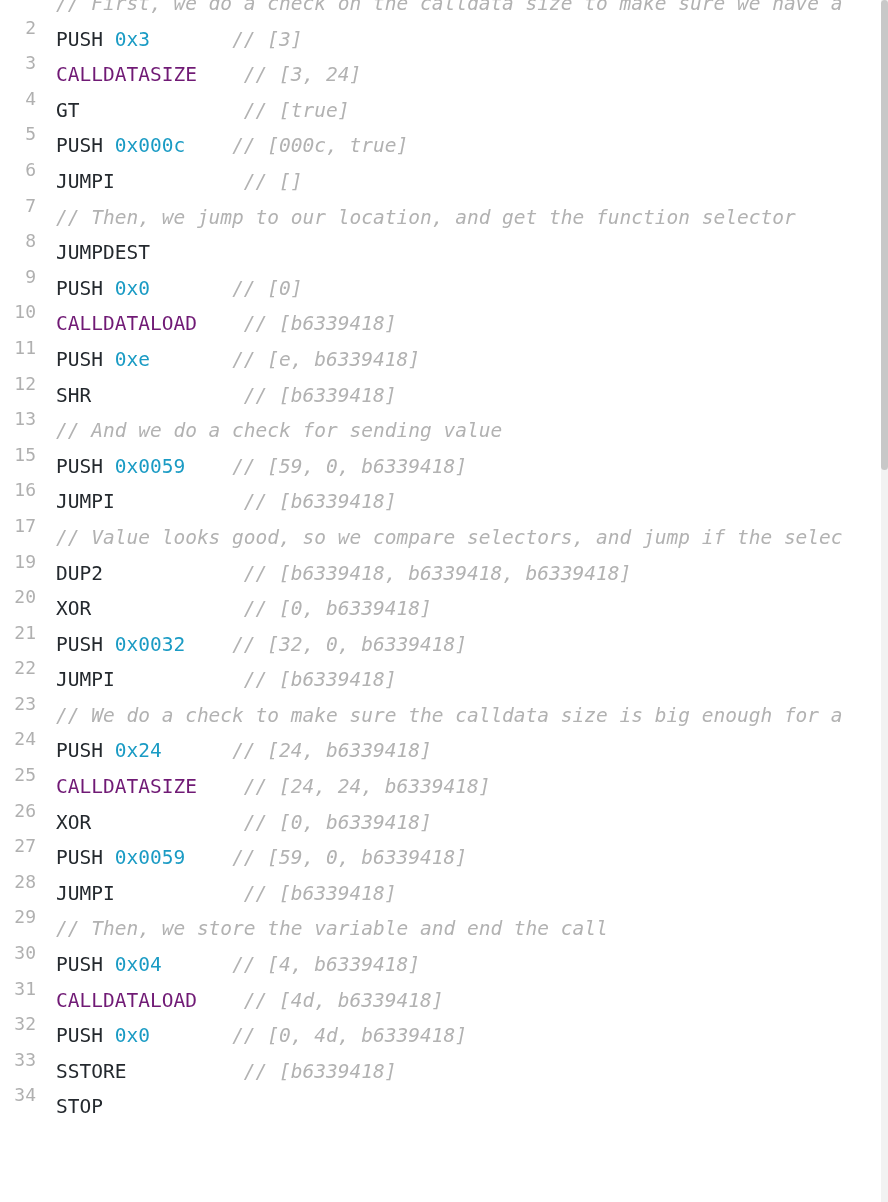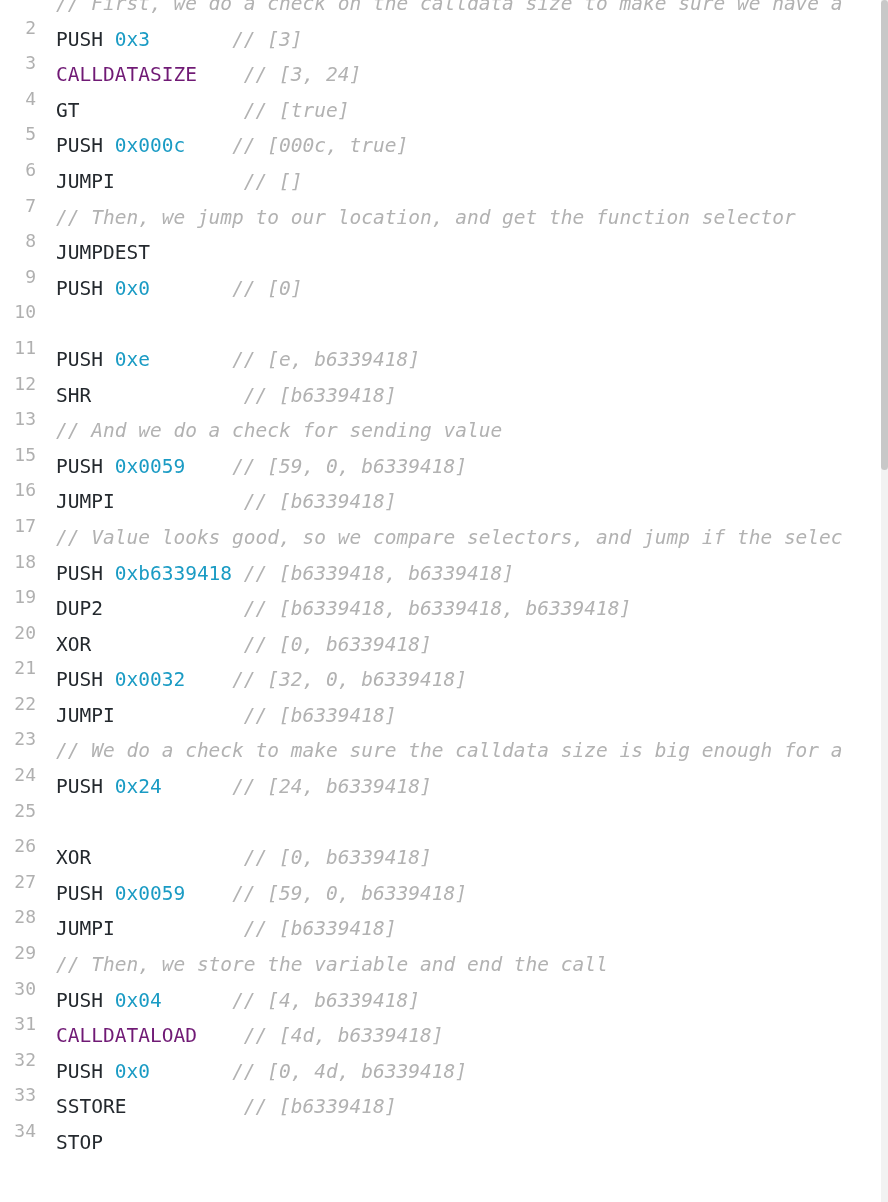--- a/index.html
+++ b/index.html
@@ -105,35 +105,34 @@
   <div class="code-area" id="code-area">
       <div class="line first-line-clip"><span class="ln">1</span><span class="content"><span class="cmt">// First, we do a check on the calldata size to make sure we have a</span></span></div>
       <div class="line"><span class="ln">2</span><span class="content"><span class="op">PUSH </span><span class="num">0x3</span><span class="op">       </span><span class="cmt">// [3]</span></span></div>
       <div class="line"><span class="ln">3</span><span class="content"><span class="op-hl">CALLDATASIZE</span><span class="op">    </span><span class="cmt">// [3, 24]</span></span></div>
       <div class="line"><span class="ln">4</span><span class="content"><span class="op">GT</span><span class="op">              </span><span class="cmt">// [true]</span></span></div>
       <div class="line"><span class="ln">5</span><span class="content"><span class="op">PUSH </span><span class="num">0x000c</span><span class="op">    </span><span class="cmt">// [000c, true]</span></span></div>
       <div class="line"><span class="ln">6</span><span class="content"><span class="op">JUMPI</span><span class="op">           </span><span class="cmt">// []</span></span></div>
       <div class="line"><span class="ln">7</span><span class="content"><span class="cmt">// Then, we jump to our location, and get the function selector</span></span></div>
       <div class="line"><span class="ln">8</span><span class="content"><span class="op">JUMPDEST</span></span></div>
       <div class="line"><span class="ln">9</span><span class="content"><span class="op">PUSH </span><span class="num">0x0</span><span class="op">       </span><span class="cmt">// [0]</span></span></div>
-      <div class="line"><span class="ln">10</span></div>
+      <div class="line"><span class="ln">10</span><span class="content"><span class="op-hl">CALLDATALOAD</span><span class="op">    </span><span class="cmt">// [b6339418]</span></span></div>
       <div class="line"><span class="ln">11</span><span class="content"><span class="op">PUSH </span><span class="num">0xe</span><span class="op">       </span><span class="cmt">// [e, b6339418]</span></span></div>
       <div class="line"><span class="ln">12</span><span class="content"><span class="op">SHR</span><span class="op">             </span><span class="cmt">// [b6339418]</span></span></div>
       <div class="line"><span class="ln">13</span><span class="content"><span class="cmt">// And we do a check for sending value</span></span></div>
       <div class="line"><span class="ln">15</span><span class="content"><span class="op">PUSH </span><span class="num">0x0059</span><span class="op">    </span><span class="cmt">// [59, 0, b6339418]</span></span></div>
       <div class="line"><span class="ln">16</span><span class="content"><span class="op">JUMPI</span><span class="op">           </span><span class="cmt">// [b6339418]</span></span></div>
       <div class="line"><span class="ln">17</span><span class="content"><span class="cmt">// Value looks good, so we compare selectors, and jump if the selec</span></span></div>
-      <div class="line"><span class="ln">18</span><span class="content"><span class="op">PUSH </span><span class="num">0xb6339418</span><span class="op"> </span><span class="cmt">// [b6339418, b6339418]</span></span></div>
       <div class="line"><span class="ln">19</span><span class="content"><span class="op">DUP2</span><span class="op">            </span><span class="cmt">// [b6339418, b6339418, b6339418]</span></span></div>
       <div class="line"><span class="ln">20</span><span class="content"><span class="op">XOR</span><span class="op">             </span><span class="cmt">// [0, b6339418]</span></span></div>
       <div class="line"><span class="ln">21</span><span class="content"><span class="op">PUSH </span><span class="num">0x0032</span><span class="op">    </span><span class="cmt">// [32, 0, b6339418]</span></span></div>
       <div class="line"><span class="ln">22</span><span class="content"><span class="op">JUMPI</span><span class="op">           </span><span class="cmt">// [b6339418]</span></span></div>
       <div class="line"><span class="ln">23</span><span class="content"><span class="cmt">// We do a check to make sure the calldata size is big enough for a</span></span></div>
       <div class="line"><span class="ln">24</span><span class="content"><span class="op">PUSH </span><span class="num">0x24</span><span class="op">      </span><span class="cmt">// [24, b6339418]</span></span></div>
-      <div class="line"><span class="ln">25</span></div>
+      <div class="line"><span class="ln">25</span><span class="content"><span class="op-hl">CALLDATASIZE</span><span class="op">    </span><span class="cmt">// [24, 24, b6339418]</span></span></div>
       <div class="line"><span class="ln">26</span><span class="content"><span class="op">XOR</span><span class="op">             </span><span class="cmt">// [0, b6339418]</span></span></div>
       <div class="line"><span class="ln">27</span><span class="content"><span class="op">PUSH </span><span class="num">0x0059</span><span class="op">    </span><span class="cmt">// [59, 0, b6339418]</span></span></div>
       <div class="line"><span class="ln">28</span><span class="content"><span class="op">JUMPI</span><span class="op">           </span><span class="cmt">// [b6339418]</span></span></div>
       <div class="line"><span class="ln">29</span><span class="content"><span class="cmt">// Then, we store the variable and end the call</span></span></div>
       <div class="line"><span class="ln">30</span><span class="content"><span class="op">PUSH </span><span class="num">0x04</span><span class="op">      </span><span class="cmt">// [4, b6339418]</span></span></div>
       <div class="line"><span class="ln">31</span><span class="content"><span class="op-hl">CALLDATALOAD</span><span class="op">    </span><span class="cmt">// [4d, b6339418]</span></span></div>
       <div class="line"><span class="ln">32</span><span class="content"><span class="op">PUSH </span><span class="num">0x0</span><span class="op">       </span><span class="cmt">// [0, 4d, b6339418]</span></span></div>
       <div class="line"><span class="ln">33</span><span class="content"><span class="op">SSTORE</span><span class="op">          </span><span class="cmt">// [b6339418]</span></span></div>
       <div class="line"><span class="ln">34</span><span class="content"><span class="op">STOP</span></span></div>
     </div>

